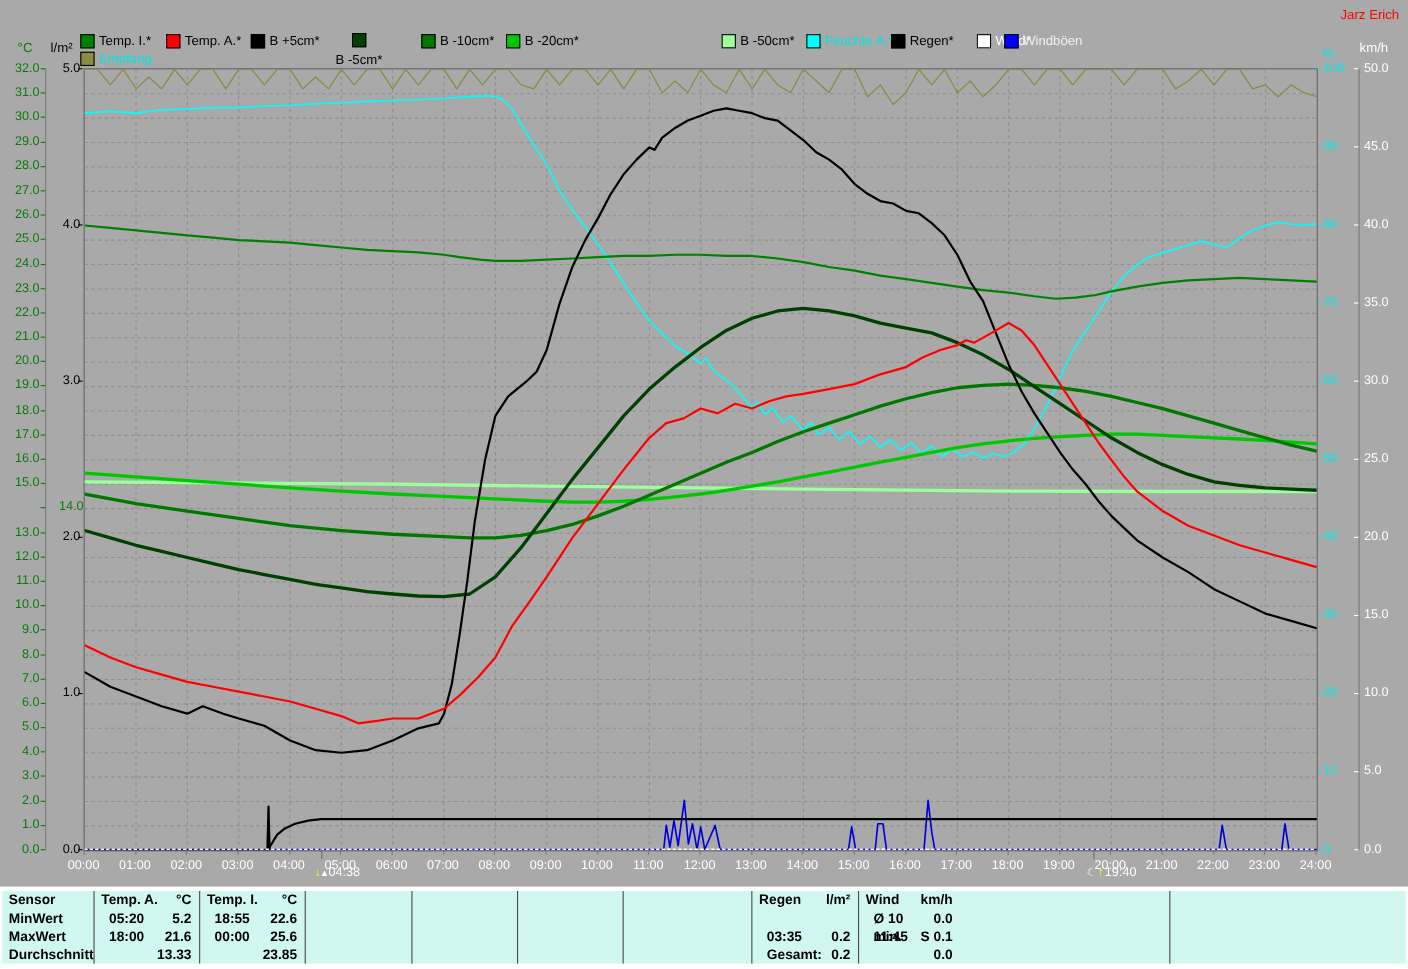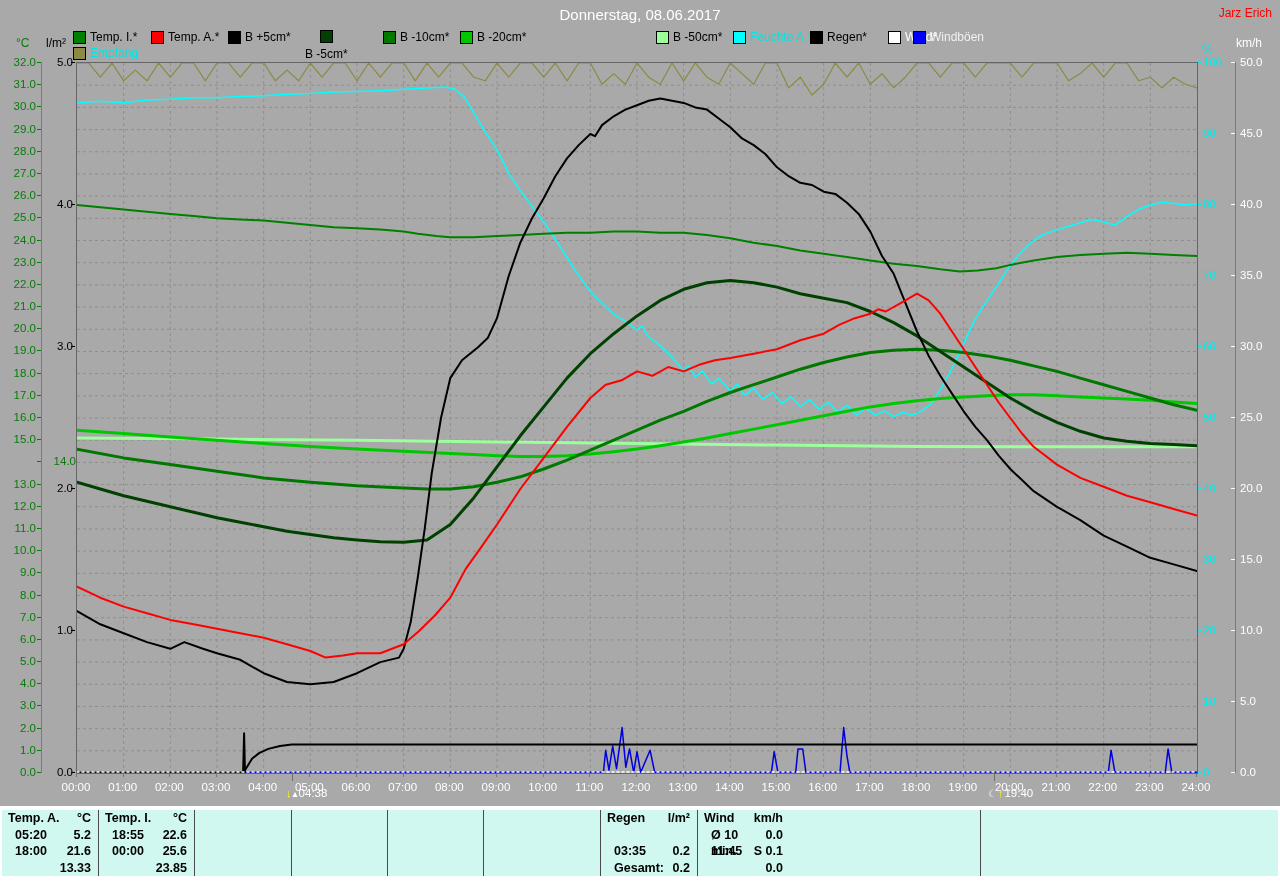--- a/index.html
+++ b/index.html
@@ -33,21 +33,20 @@
   .srow{height:16.5px;line-height:16.5px;display:flex;}
   .srow .lpart{padding-left:13px;}
   .srow .rpart{margin-left:auto;padding-right:7px;}
   .srow .hname{padding-left:6px;}
   .labcol .srow{padding-left:6px;}
 </style>
 </head>
 <body>
 
 <div id="app">
-  <div class="title">Donnerstag, 08.06.2017</div>
   <div class="jarz">Jarz Erich</div>
 
   <div id="legend">
       <div class="legend-item" style="left: 73px; top: 30px;">
         <div class="swatch" style="background: rgb(0, 128, 0);"></div>
         <div style="color: rgb(0, 0, 0);">Temp. I.*</div>
       </div>
       <div class="legend-item" style="left: 151px; top: 30px;">
         <div class="swatch" style="background: rgb(255, 0, 0);"></div>
         <div style="color: rgb(0, 0, 0);">Temp. A.*</div>
@@ -361,20 +360,26 @@
       <div class="vtick" style="left: 993.933px; top: 772px; height: 9px; background: rgb(111, 111, 111);"></div>
       <div class="sunmark" style="left: 987.933px;">
         <div class="ico-w">☾</div>
         <div class="ico-y">↑</div>
         <div>19:40</div>
       </div>
     </div>
 
   <div id="stats">
     <div id="stats-inner">
+        <div class="scol labcol" style="flex: 0 0 71px;">
+          <div class="srow">Sensor</div>
+          <div class="srow">MinWert</div>
+          <div class="srow">MaxWert</div>
+          <div class="srow">Durchschnitt</div>
+        </div>
         <div class="scol" style="flex: 0 0 96px;">
           <div class="srow">
             <div class="hname">Temp. A.</div>
             <div class="rpart">°C</div>
           </div>
           <div class="srow">
             <div class="lpart">05:20</div>
             <div class="rpart">5.2</div>
           </div>
           <div class="srow">

